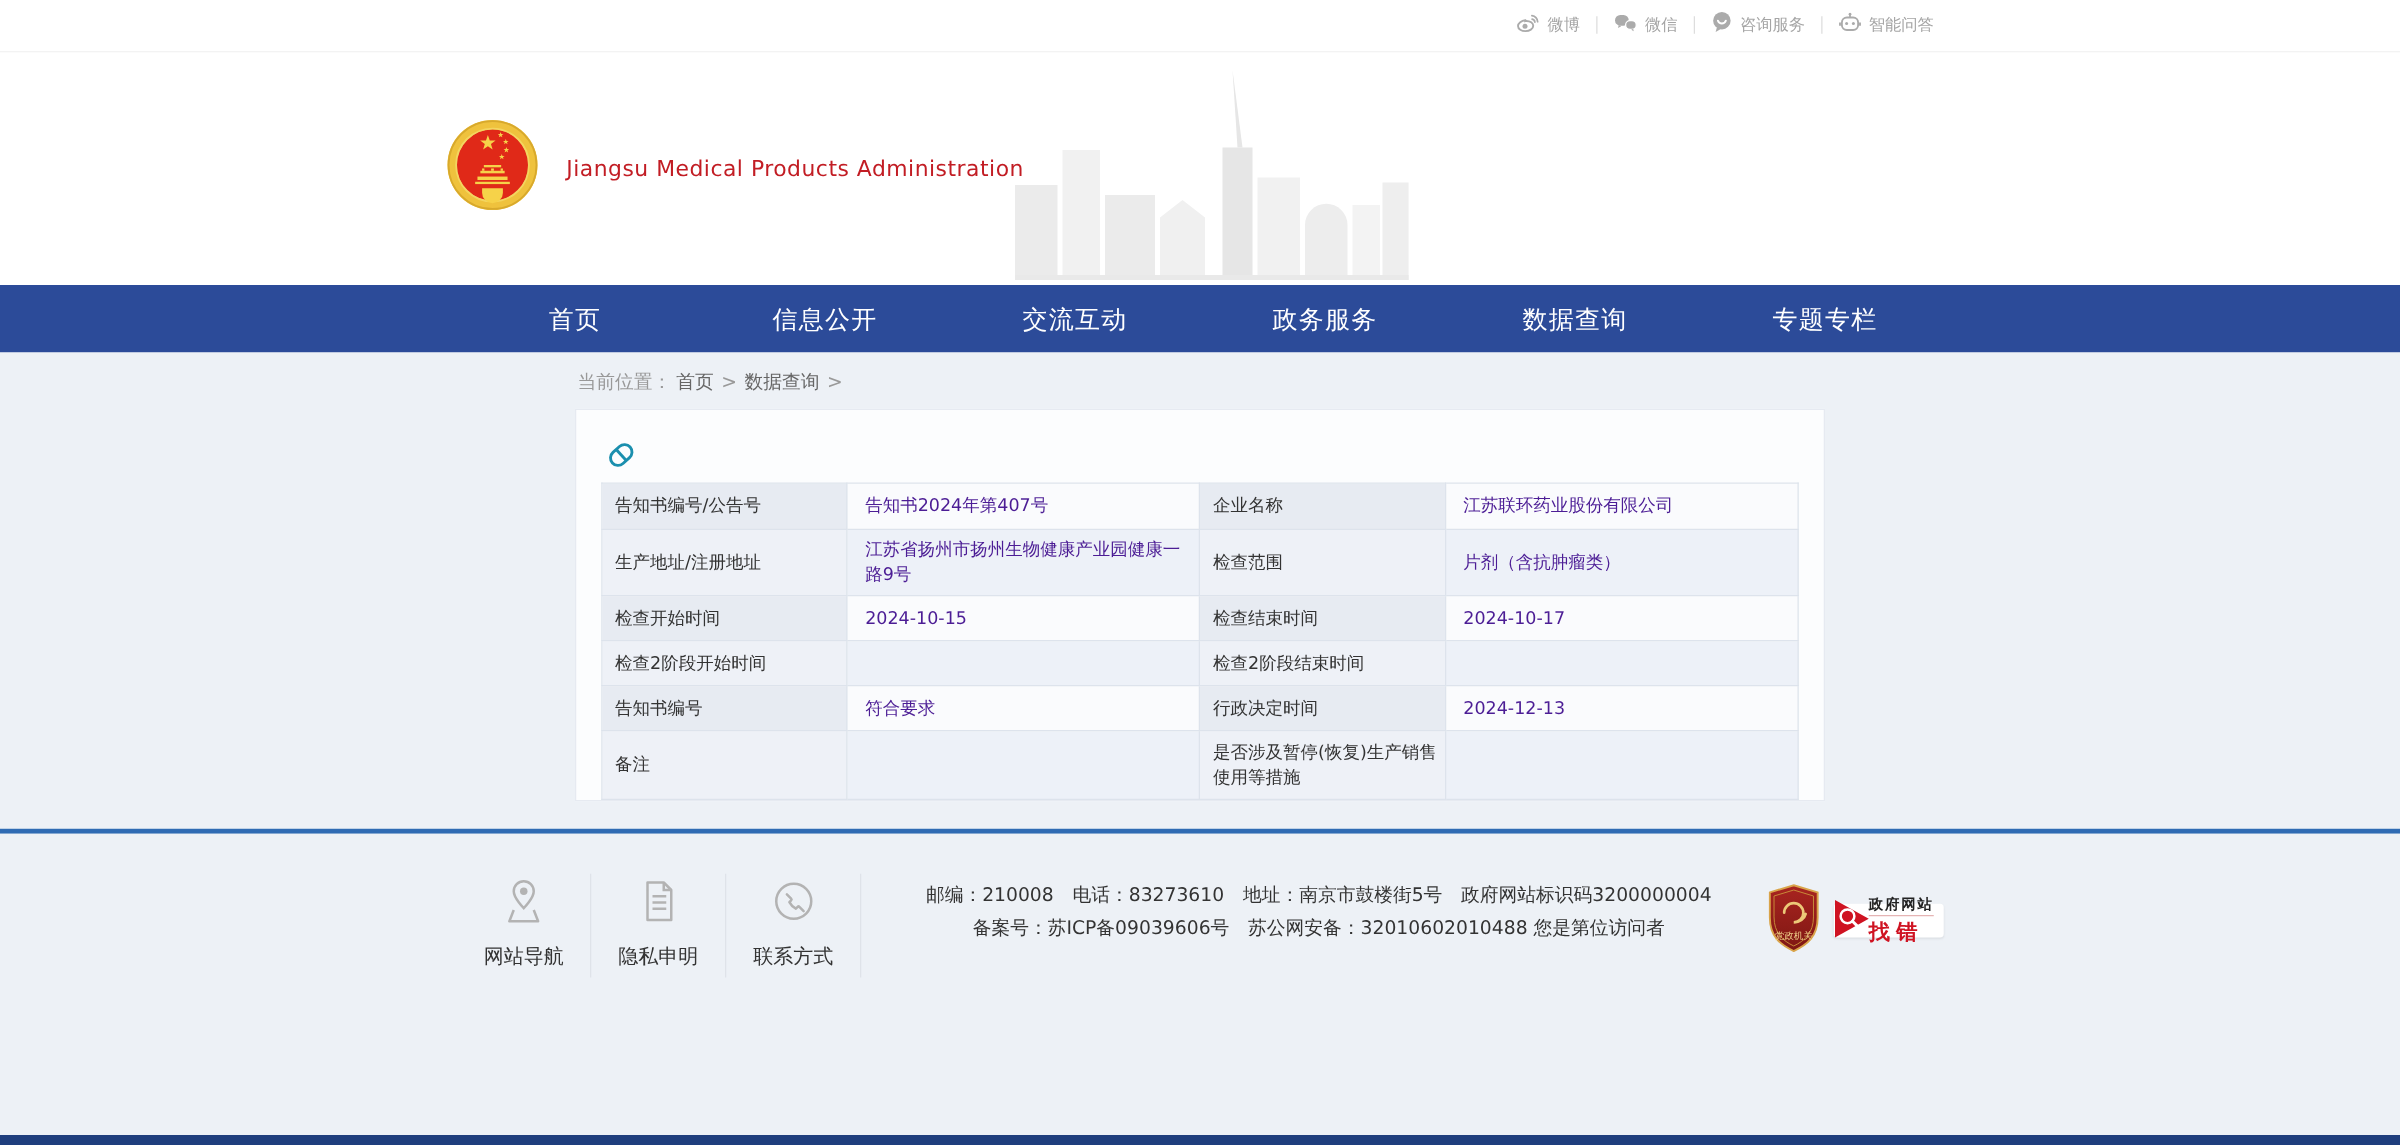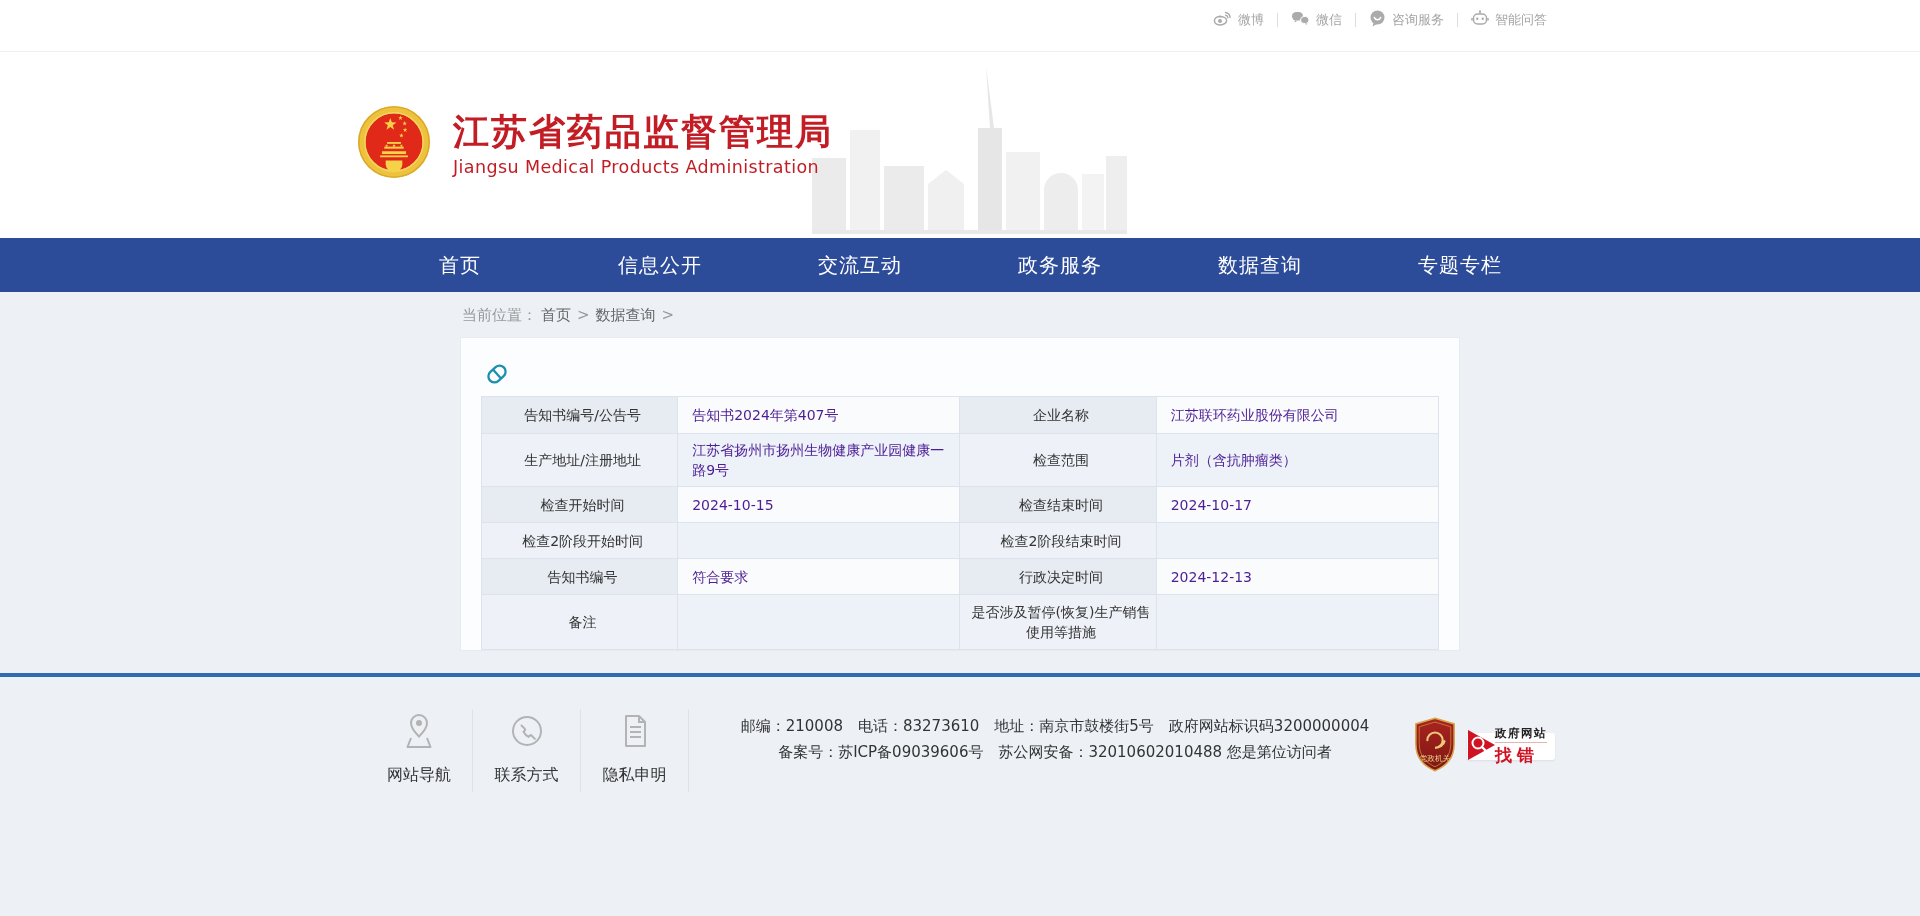--- a/index.html
+++ b/index.html
@@ -1,20 +1,20 @@
 <!DOCTYPE html>
 <html><head>
 <meta charset="utf-8">
 <style>
   * { margin:0; padding:0; box-sizing:border-box; }
   html,body { width:1920px; height:916px; background:#fff; overflow:hidden;
     font-family:"DejaVu Sans","Liberation Sans",sans-serif; }
 
   
-  .topbar { height:52px; background:#fff; border-bottom:1px solid #f0f0f0; }
+  .topbar { height:42px; background:#fff; border-bottom:1px solid #f0f0f0; }
   .topbar-inner { width:1200px; margin:0 auto; height:39px; display:flex;
     justify-content:flex-end; align-items:center; }
   .toplink { display:flex; align-items:center; gap:6px; color:#a5a5a5;
     font-size:13px; padding:0 13px; cursor:pointer; white-space:nowrap; }
   .topsep { width:1px; height:14px; background:#ddd; }
 
   
   .header { position:relative; height:186px; background:#fff; overflow:hidden; }
   .header-inner { width:1200px; margin:0 auto; position:relative; height:100%; }
   .skyline { position:absolute; left:452px; bottom:0; }
@@ -33,21 +33,21 @@
   .crumbs { width:1000px; margin:0 auto; padding:14px 2px 12px; font-size:15px; color:#999; }
   .crumbs .lnk { color:#666; cursor:pointer; margin:0 4px; }
   .crumbs .sep { color:#999; margin:0 2px; }
 
   .panel { width:1000px; margin:0 auto; background:#fcfdfe; border:1px solid #e6eaf1;
     padding:20px 20px 0; }
   .pill-wrap { height:38px; }
 
   table.detail { width:100%; border-collapse:collapse; border:1px solid #dde3ec; }
   td { border:1px solid #dde3ec; font-size:14px; vertical-align:middle; }
-  td.lbl { width:20.5%; text-align:center; padding:6px 4px 6px 10px; color:#333; background:#e7ebf2; line-height:20px; }
+  td.lbl { width:20.5%; text-align:left; padding:6px 4px 6px 10px; color:#333; background:#e7ebf2; line-height:20px; }
   td.val { width:29.5%; text-align:left; padding:6px 10px 6px 14px; color:#4c1d95; background:#fafbfd; line-height:20px; }
   tr.alt td.lbl { background:#eef1f7; }
   tr.alt td.val { background:#edf1f8; }
   tr.h37{height:37px} tr.h50{height:50px} tr.h36{height:36px} tr.h55{height:55px}
 
   
   .footer-rule { height:4px; background:#2f6bb3; }
   .footer { background:#edf1f6; height:241px; }
   .footer-inner { width:1190px; margin:0 auto; display:flex; align-items:flex-start; padding-top:32px; }
   .qlinks { display:flex; }
@@ -158,21 +158,20 @@
             <rect x="32.5" y="40" width="15" height="2"></rect>
             <rect x="25" y="54.5" width="30" height="2"></rect>
             <rect x="31" y="43" width="2" height="2"></rect>
               <rect x="38.8" y="43" width="2.4" height="2"></rect>
               <rect x="47" y="43" width="2" height="2"></rect>
             <path d="M31 60h18v4a9 9 0 0 1-18 0z"></path>
           </g>
         </svg>
       </span>
       <span class="brand-text">
-        <div class="cn">江苏省药品监督管理局</div>
         <div class="en">Jiangsu Medical Products Administration</div>
       </span>
     </div>
   </div>
 </div>
 
 <div class="nav">
   <div class="nav-inner">
     <div class="nav-item">首页</div>
     <div class="nav-item">信息公开</div>
@@ -251,37 +250,37 @@
               <path d="M19 4a8 8 0 0 1 8 8c0 5.5-8 13.5-8 13.5S11 17.5 11 12a8 8 0 0 1 8-8z" fill="none" stroke="#b3b3b3" stroke-width="2"></path>
               <circle cx="19" cy="12" r="3" fill="#b3b3b3"></circle>
               <polyline points="11,27 7.5,36 30.5,36 27,27" fill="none" stroke="#b3b3b3" stroke-width="2" stroke-linejoin="round"></polyline>
             </svg>
         </span>
         <div class="cap">网站导航</div>
       </div>
       <div class="qlink">
         <span>
           <svg width="38" height="40" viewBox="0 0 38 40">
-              <circle cx="19" cy="20" r="14" fill="none" stroke="#b3b3b3" stroke-width="2"></circle>
-              <path d="M13.5 14.5l3.4 3.4c.4.4.4 1 0 1.4l-1.4 1.4c1.2 2.3 2.9 4 5.2 5.2l1.4-1.4c.4-.4 1-.4 1.4 0l3.4 3.4" fill="none" stroke="#b3b3b3" stroke-width="2" stroke-linecap="round" stroke-linejoin="round"></path>
-            </svg>
-        </span>
-        <div class="cap">联系方式</div>
-      </div>
-      <div class="qlink">
-        <span>
-          <svg width="38" height="40" viewBox="0 0 38 40">
               <path d="M10 5h13l6 6v24H10z" fill="none" stroke="#b3b3b3" stroke-width="2" stroke-linejoin="round"></path>
               <polyline points="23,5 23,11 29,11" fill="none" stroke="#b3b3b3" stroke-width="2"></polyline>
               <line x1="14" y1="16" x2="25" y2="16" stroke="#b3b3b3" stroke-width="2"></line>
               <line x1="14" y1="21" x2="25" y2="21" stroke="#b3b3b3" stroke-width="2"></line>
               <line x1="14" y1="26" x2="25" y2="26" stroke="#b3b3b3" stroke-width="2"></line>
             </svg>
         </span>
         <div class="cap">隐私申明</div>
+      </div>
+      <div class="qlink">
+        <span>
+          <svg width="38" height="40" viewBox="0 0 38 40">
+              <circle cx="19" cy="20" r="14" fill="none" stroke="#b3b3b3" stroke-width="2"></circle>
+              <path d="M13.5 14.5l3.4 3.4c.4.4.4 1 0 1.4l-1.4 1.4c1.2 2.3 2.9 4 5.2 5.2l1.4-1.4c.4-.4 1-.4 1.4 0l3.4 3.4" fill="none" stroke="#b3b3b3" stroke-width="2" stroke-linecap="round" stroke-linejoin="round"></path>
+            </svg>
+        </span>
+        <div class="cap">联系方式</div>
       </div>
     </div>
 
     <div class="legal">
       <div>邮编：210008　电话：83273610　地址：南京市鼓楼街5号　政府网站标识码3200000004</div>
       <div>备案号：苏ICP备09039606号　苏公网安备：32010602010488 您是第位访问者</div>
     </div>
 
     <div class="badges">
       <span>

